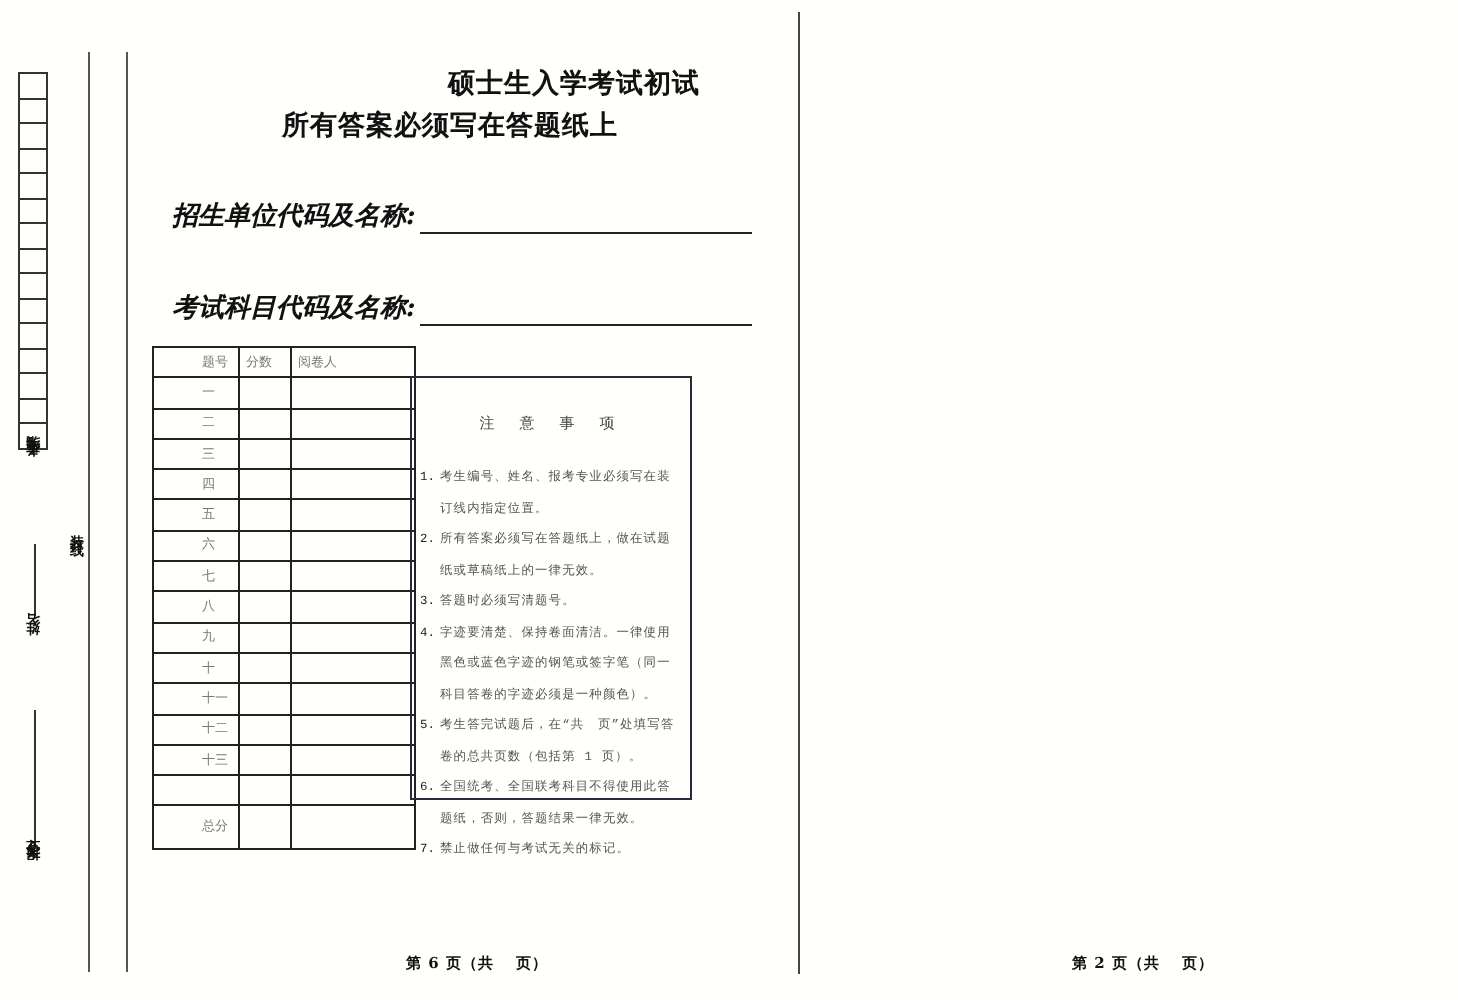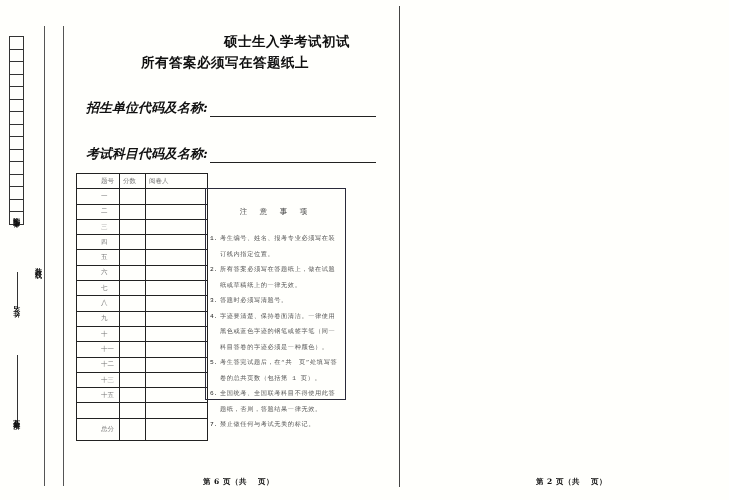--- a/index.html
+++ b/index.html
@@ -176,25 +176,20 @@
         <td class="c1">十二</td>
         <td class="c2"></td>
         <td class="c3"></td>
       </tr>
       <tr>
         <td class="c1">十三</td>
         <td class="c2"></td>
         <td class="c3"></td>
       </tr>
       <tr>
-        <td class="c1">十五</td>
-        <td class="c2"></td>
-        <td class="c3"></td>
-      </tr>
-      <tr>
         <td class="c1"></td>
         <td class="c2"></td>
         <td class="c3"></td>
       </tr>
       <tr class="tot">
         <td class="c1">总分</td>
         <td class="c2"></td>
         <td class="c3"></td>
       </tr>
     </tbody>

